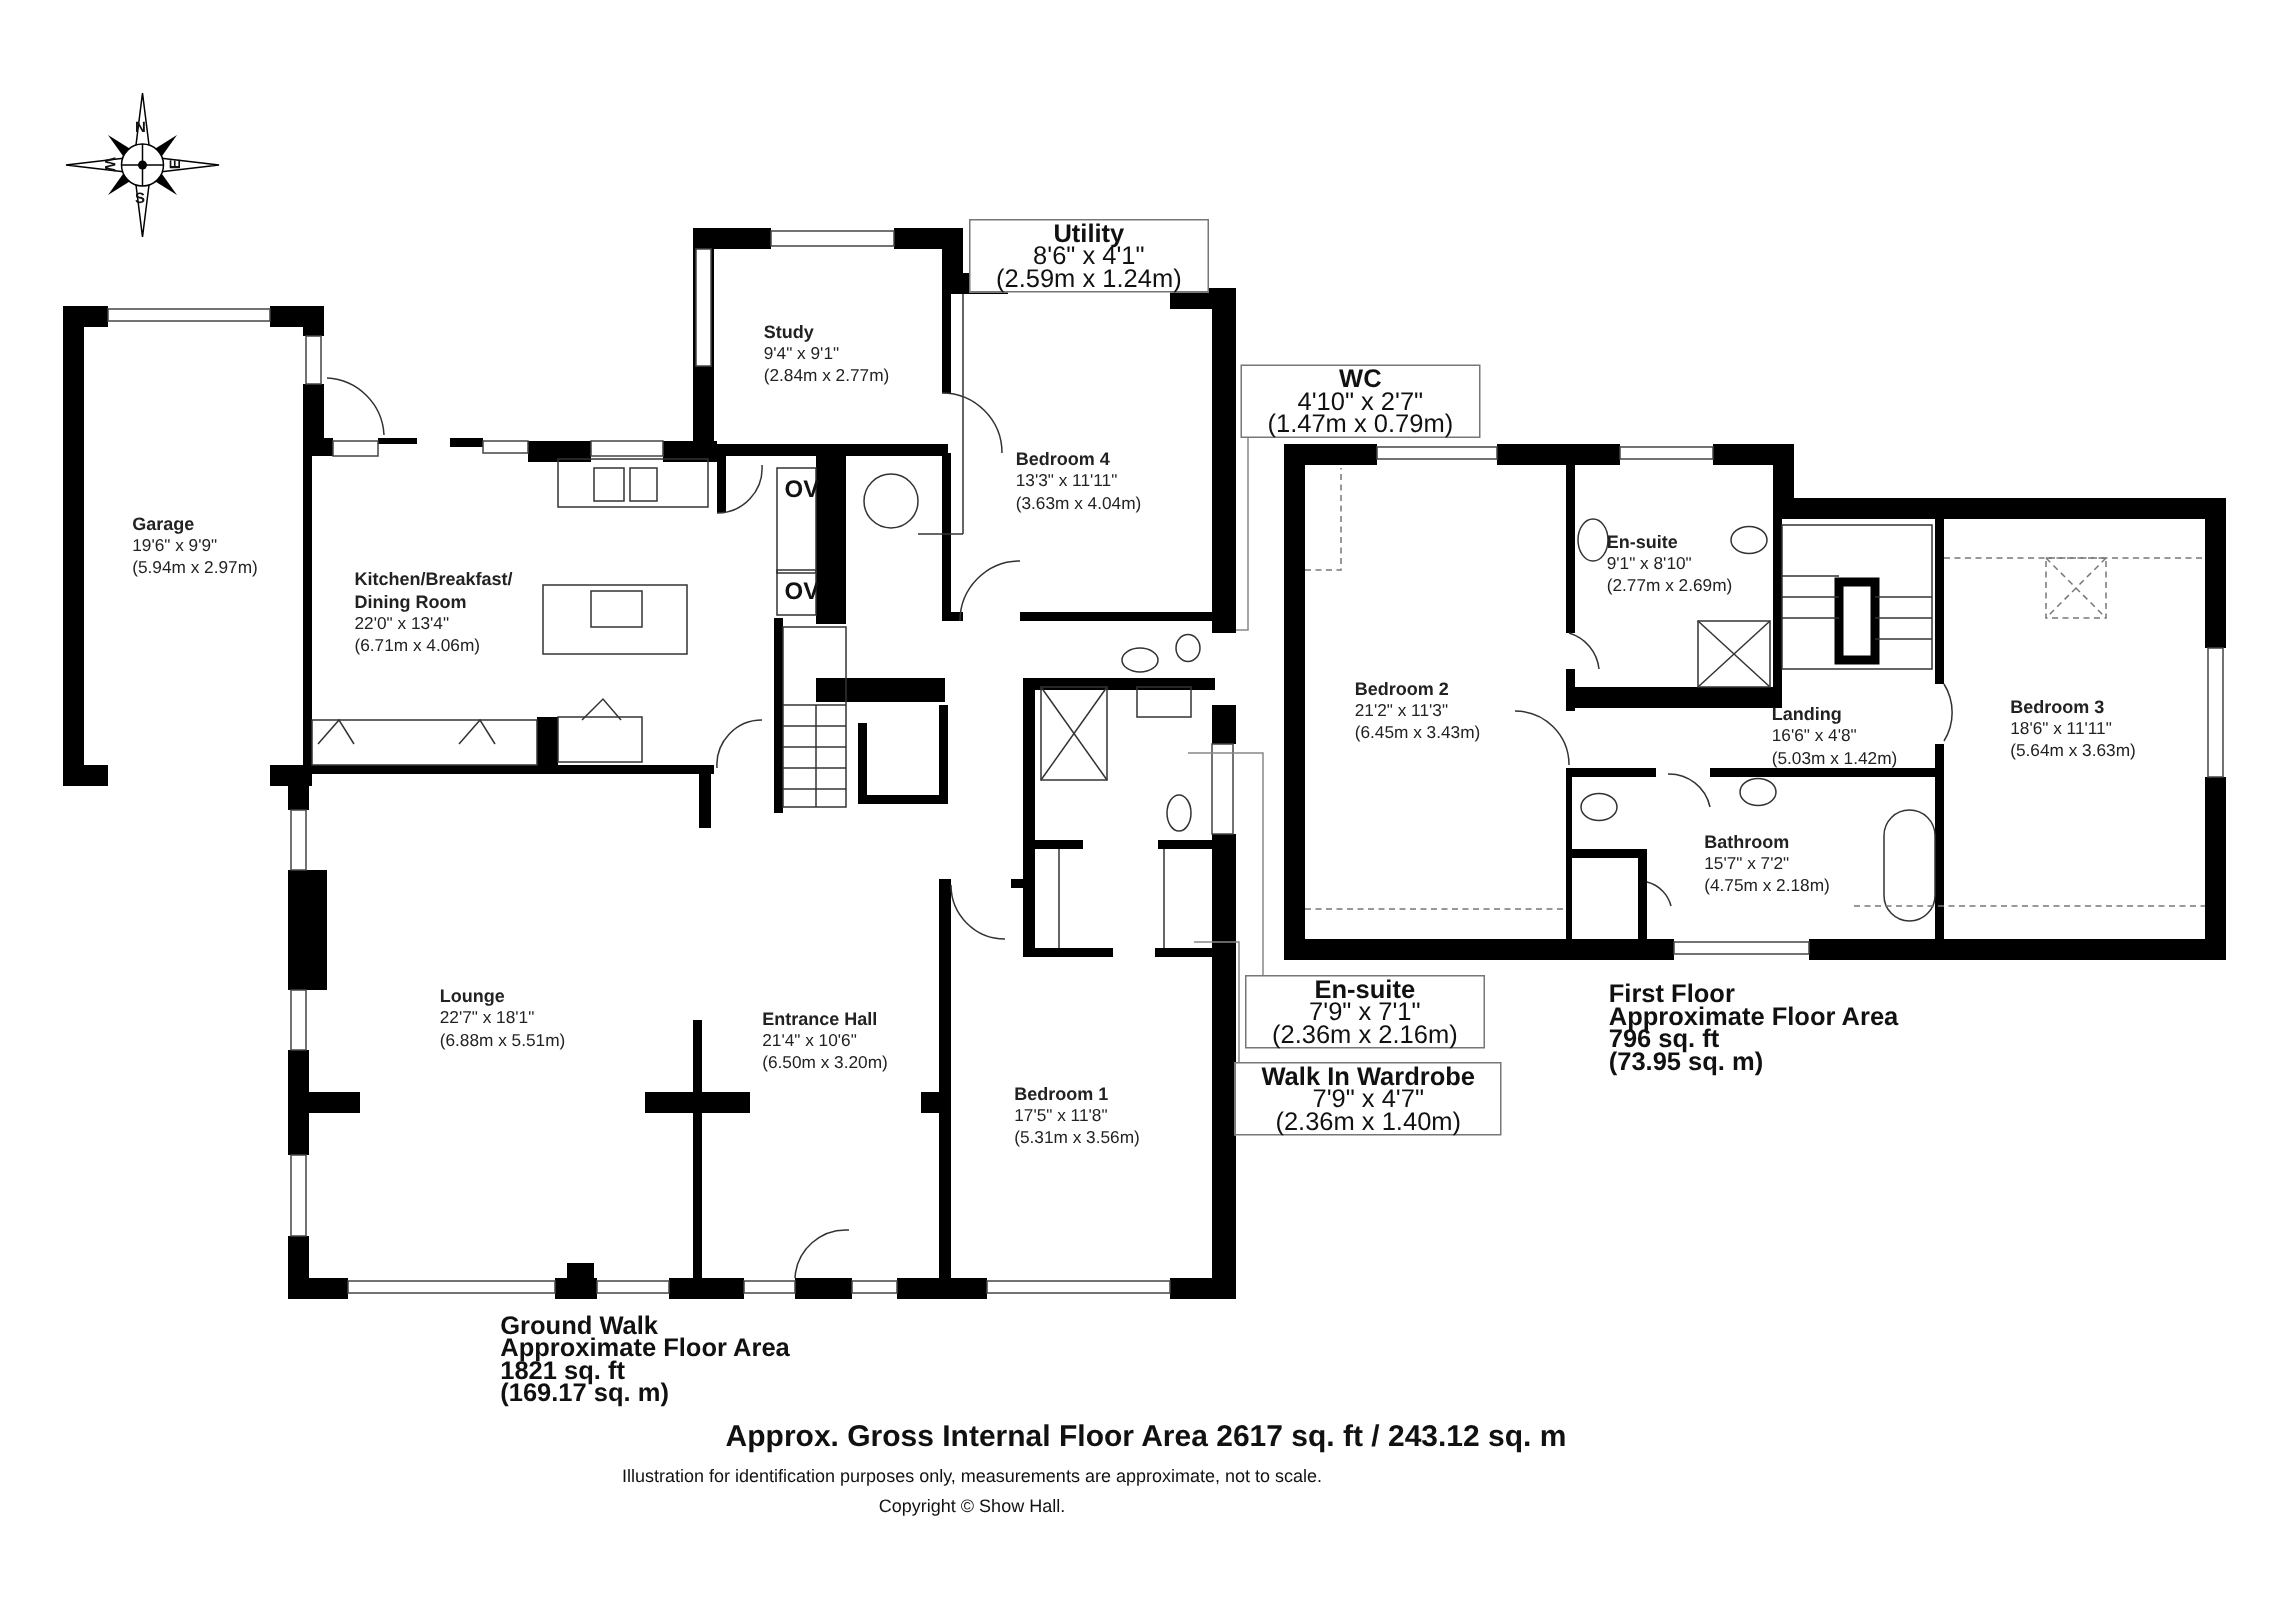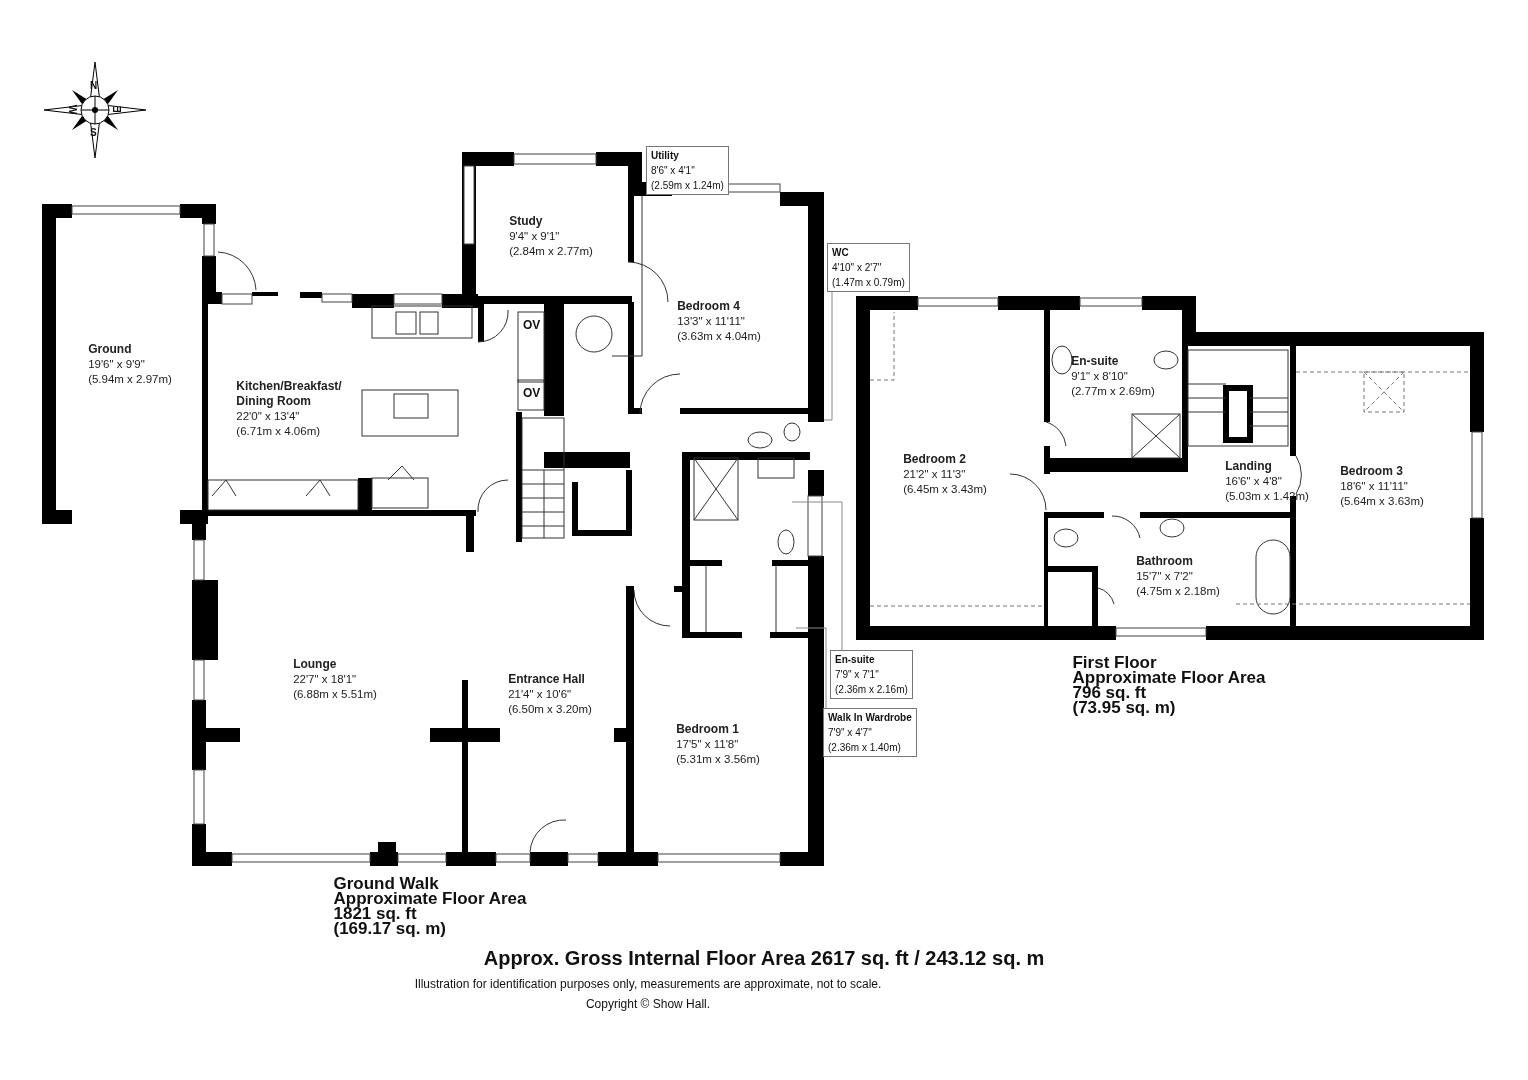--- a/index.html
+++ b/index.html
@@ -1,28 +1,28 @@
 <!DOCTYPE html>
 <html><head>
 <meta charset="utf-8">
 <style>
   html,body{margin:0;padding:0;background:#ffffff;}
   body{width:1528px;height:1080px;position:relative;overflow:hidden;font-family:"Liberation Sans",sans-serif;color:#111;}
   svg.plan{position:absolute;left:0;top:0;}
   .lbl{position:absolute;font-size:11.5px;line-height:15px;color:#222;white-space:nowrap;transform:translateX(-50%);}
   .lbl .nm{font-weight:bold;display:block;font-size:12px;}
   .lbl span{display:block;}
-  .boxlbl{position:absolute;border:1px solid #777;background:#fff;font-size:10px;line-height:15px;padding:1px 4px;white-space:nowrap;}
+  .boxlbl{position:absolute;border:1px solid #777;background:#fff;text-align:center;font-size:17px;line-height:15px;padding:1px 17px;white-space:nowrap;}
   .boxlbl .nm{font-weight:bold;display:block;}
   .boxlbl span{display:block;}
   .area{position:absolute;font-weight:bold;font-size:17px;line-height:15px;transform:translateX(-50%);white-space:nowrap;}
   .area span{display:block;}
   .gross{position:absolute;left:0;width:1528px;top:947px;text-align:center;font-weight:bold;font-size:20px;}
   .note{position:absolute;left:0;width:1296px;text-align:center;font-size:12px;}
-  .ov{position:absolute;font-weight:bold;font-size:12px;}
+  .ov{position:absolute;font-weight:bold;font-size:16px;}
 </style>
 </head>
 <body>
 
 <svg class="plan" width="1528" height="1080" viewBox="0 0 1528 1080">
 
   <g>
     <polygon points="95,62 101,110 95,158 89,110" fill="#fff" stroke="#000" stroke-width="1"></polygon>
     <polygon points="44,110 95,104 146,110 95,116" fill="#fff" stroke="#000" stroke-width="1"></polygon>
     <polygon points="72,90 88,100 82,104" fill="#000"></polygon>
@@ -243,21 +243,21 @@
   <div class="ov" style="left:90px;top:80px;font-size:10px;">N</div>
   <div class="ov" style="left:90px;top:127px;font-size:10px;">S</div>
   <div class="ov" style="left:114px;top:104px;font-size:10px;transform:rotate(-90deg);">E</div>
   <div class="ov" style="left:68px;top:104px;font-size:10px;transform:rotate(90deg);">W</div>
 </div>
 
 <div class="ov" style="left:523px;top:318px;">OV</div>
 <div class="ov" style="left:523px;top:386px;">OV</div>
 
 <div class="lbl" style="left:130px;top:342px;">
-  <span class="nm">Ground</span>
+  <span class="nm">Garage</span>
   <span>19'6" x 9'9"</span>
   <span>(5.94m x 2.97m)</span>
 </div>
 <div class="lbl" style="left:289px;top:379px;">
   <span class="nm">Kitchen/Breakfast/</span>
   <span class="nm">Dining Room</span>
   <span>22'0" x 13'4"</span>
   <span>(6.71m x 4.06m)</span>
 </div>
 <div class="lbl" style="left:551px;top:214px;">
@@ -309,21 +309,21 @@
 <div class="lbl" style="left:945px;top:452px;">
   <span class="nm">Bedroom 2</span>
   <span>21'2" x 11'3"</span>
   <span>(6.45m x 3.43m)</span>
 </div>
 <div class="lbl" style="left:1113px;top:354px;">
   <span class="nm">En-suite</span>
   <span>9'1" x 8'10"</span>
   <span>(2.77m x 2.69m)</span>
 </div>
-<div class="lbl" style="left:1223px;top:459px;margin-left:44px;">
+<div class="lbl" style="left:1223px;top:469px;">
   <span class="nm">Landing</span>
   <span>16'6" x 4'8"</span>
   <span>(5.03m x 1.42m)</span>
 </div>
 <div class="lbl" style="left:1382px;top:464px;">
   <span class="nm">Bedroom 3</span>
   <span>18'6" x 11'11"</span>
   <span>(5.64m x 3.63m)</span>
 </div>
 <div class="lbl" style="left:1178px;top:554px;">

